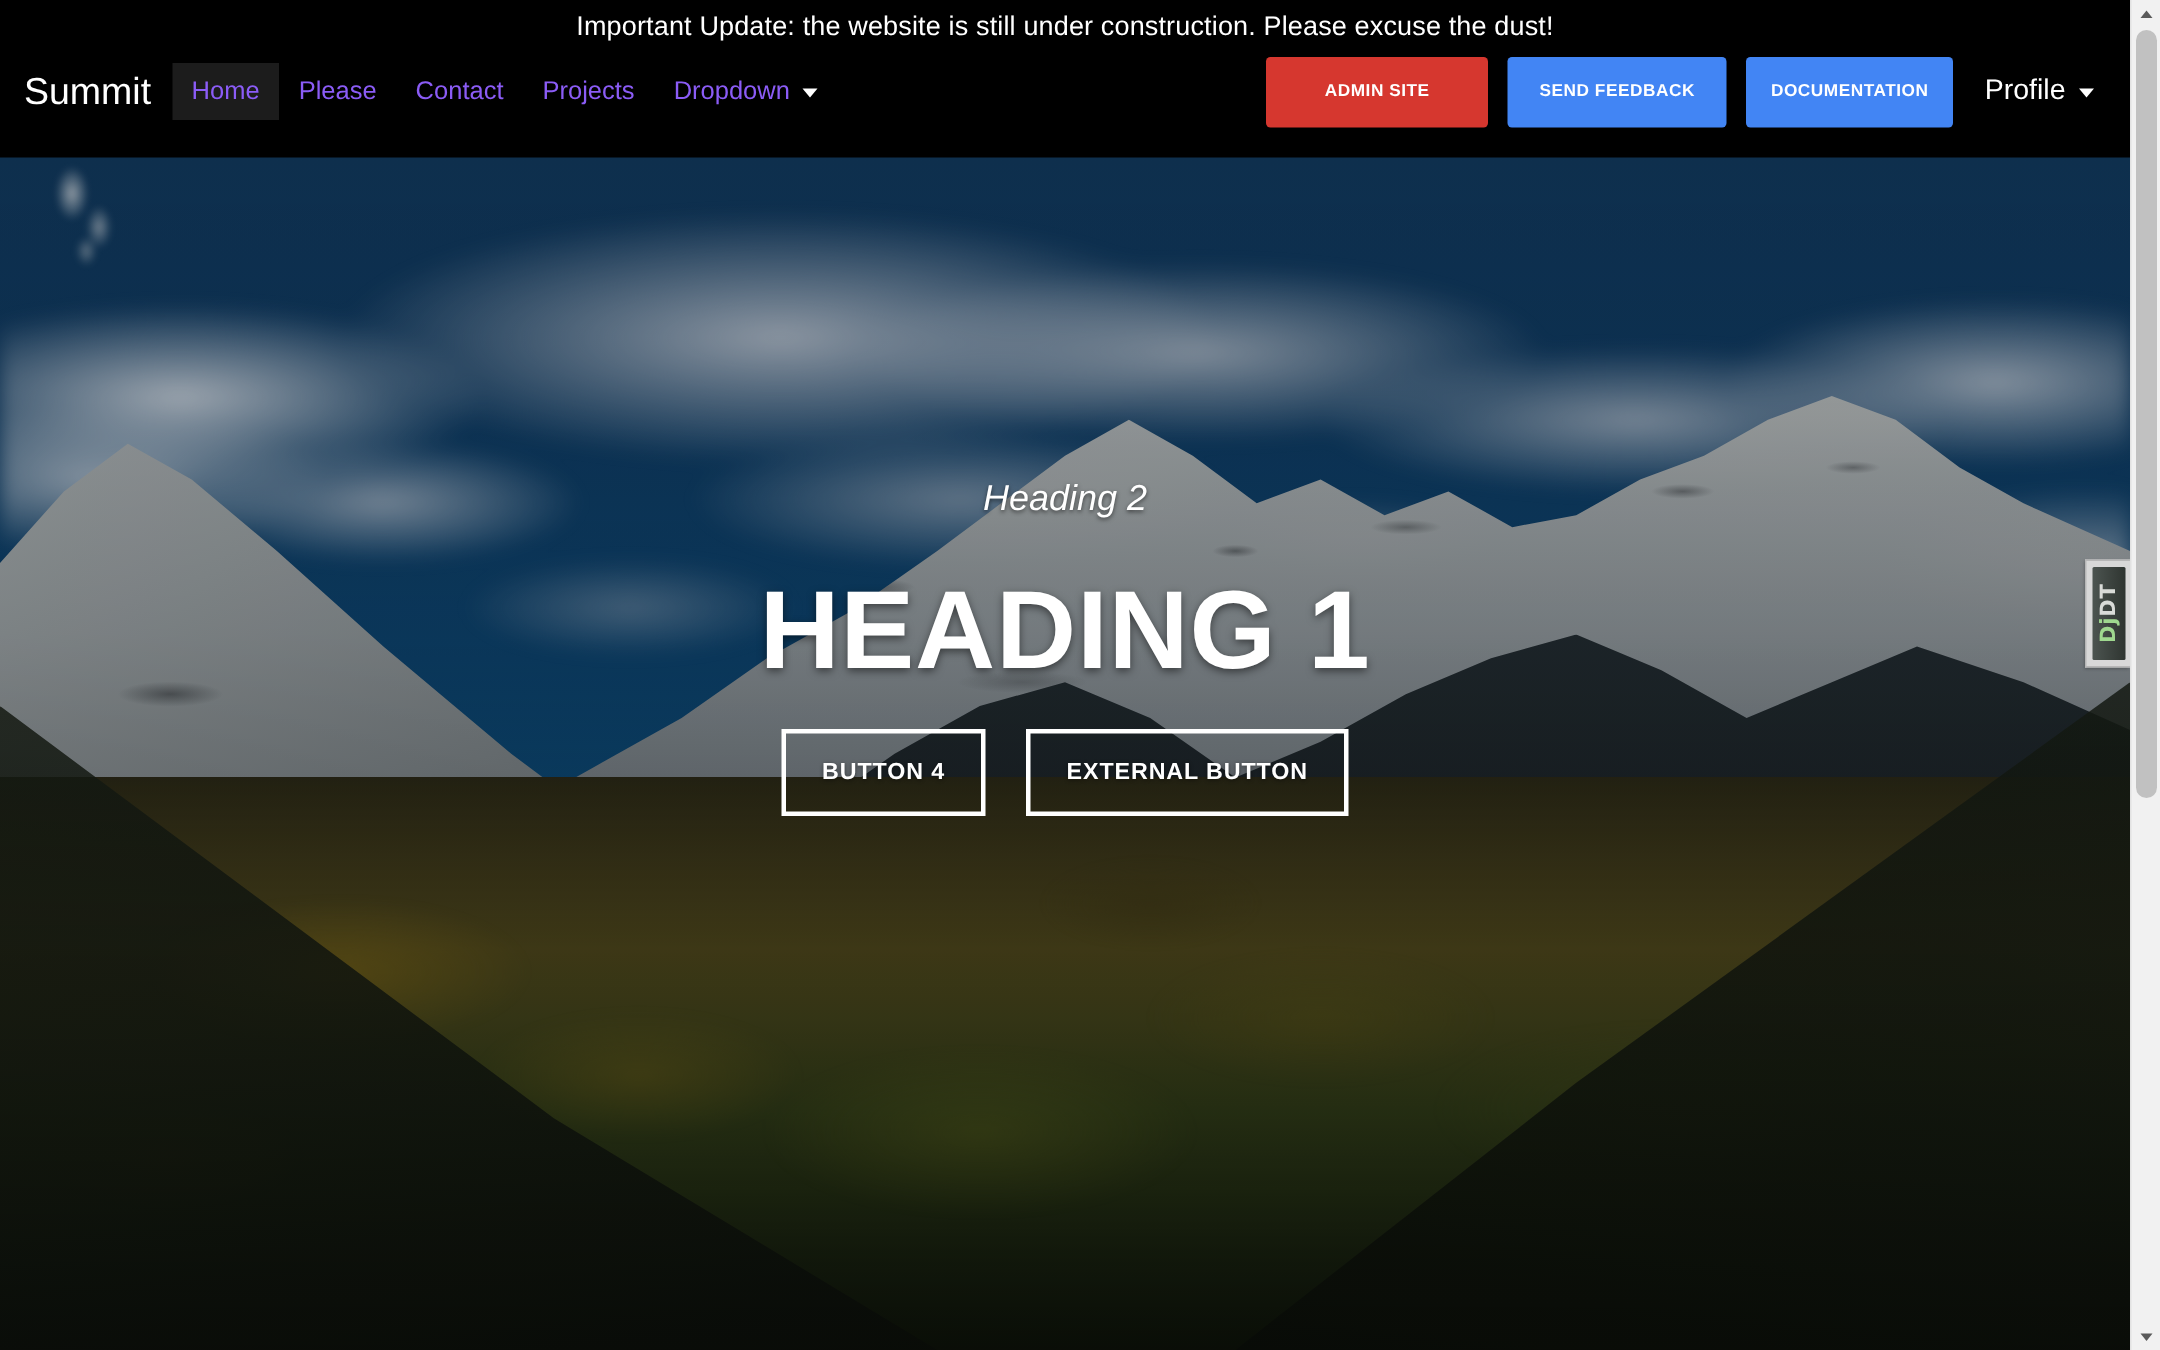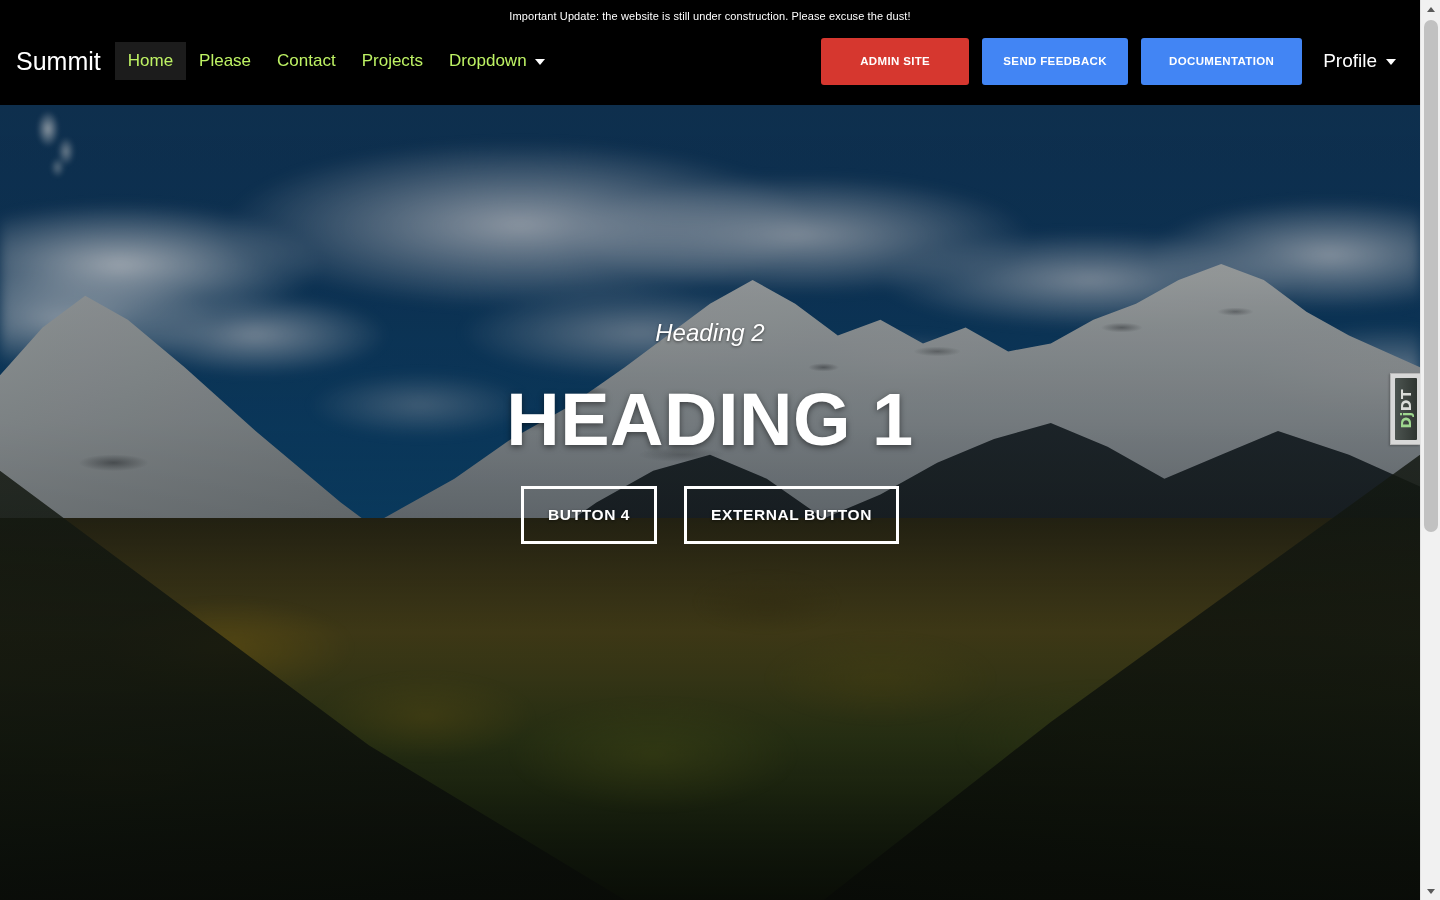--- a/index.html
+++ b/index.html
@@ -25,21 +25,21 @@
 
   
   #announcement {
     width: 100%;
     height: 33px;
     background: #000000;
     color: #ffffff;
     display: flex;
     align-items: center;
     justify-content: center;
-    font-size: 11px;
+    font-size: 18px;
     line-height: 1;
     letter-spacing: 0.1px;
   }
 
   
   #navbar {
     position: relative;
     width: 100%;
     height: 72px;
     background: #000000;
@@ -58,21 +58,21 @@
   }
 
   #nav-links {
     display: flex;
     align-items: center;
     gap: 0px;
     list-style: none;
   }
 
   .nav-link {
-    color: #bef264;
+    color: #8b5cf6;
     font-size: 17px;
     font-weight: 400;
     padding: 9px 13px;
     white-space: nowrap;
     cursor: pointer;
     text-decoration: none;
     display: inline-flex;
     align-items: center;
     gap: 6px;
   }
@@ -109,21 +109,21 @@
     height: 47px;
     display: inline-flex;
     align-items: center;
     justify-content: center;
     cursor: pointer;
     font-family: "Liberation Sans", sans-serif;
     white-space: nowrap;
   }
   #btn-admin        { background: #d6372f; width: 148px; }
   #btn-feedback     { background: #4285f4; width: 146px; }
-  #btn-docs         { background: #4285f4; width: 161px; }
+  #btn-docs         { background: #4285f4; width: 138px; }
 
   #profile-menu {
     color: #ffffff;
     font-size: 19px;
     display: inline-flex;
     align-items: center;
     gap: 7px;
     cursor: pointer;
     padding: 6px 4px 6px 8px;
     white-space: nowrap;

